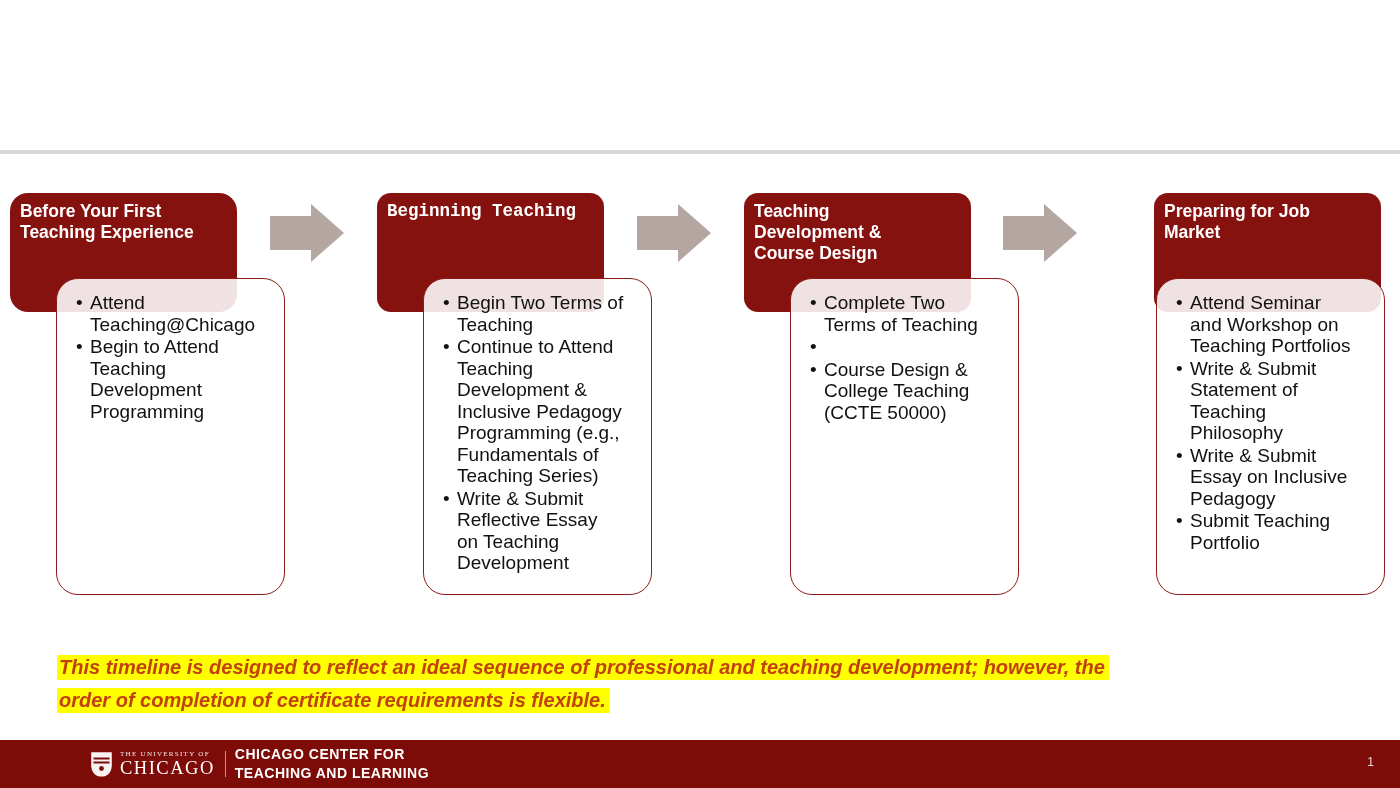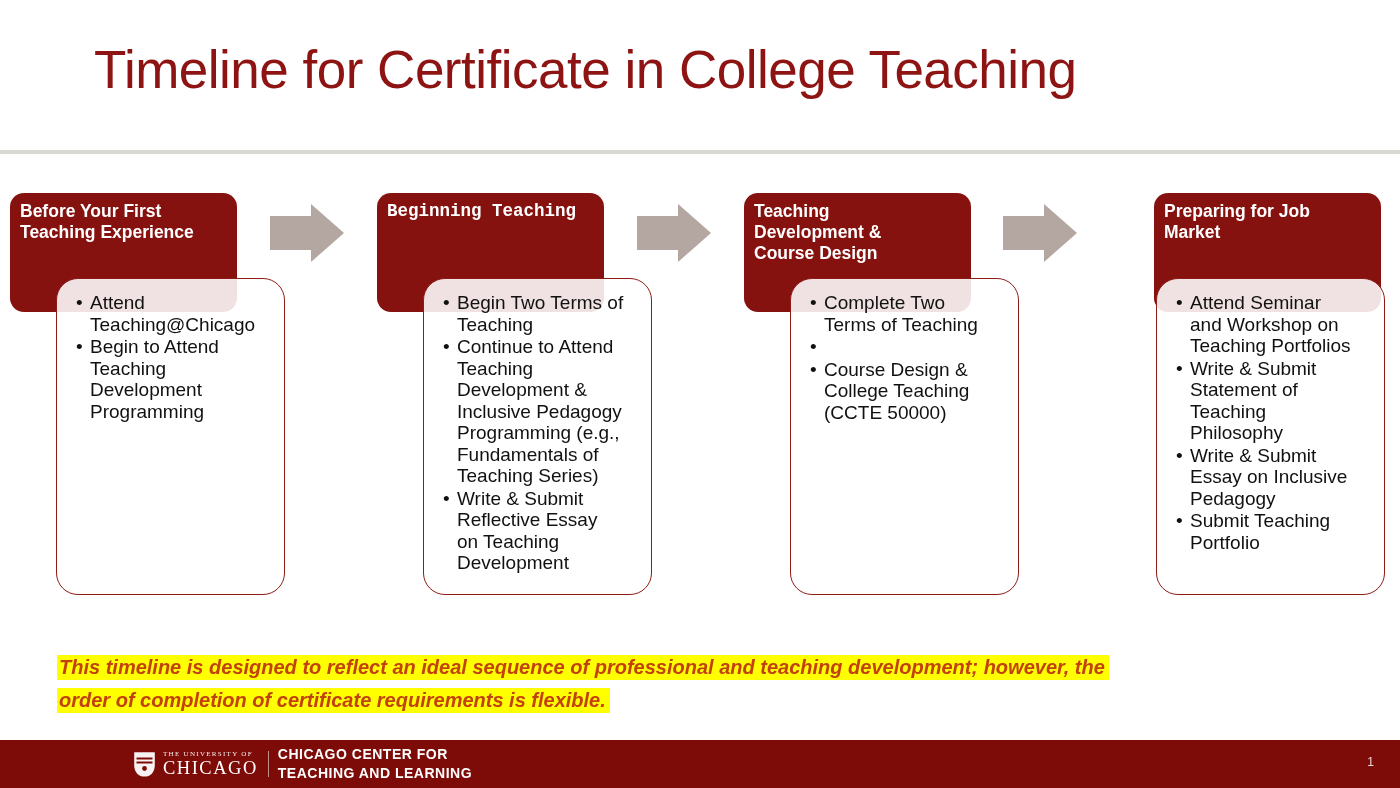--- a/index.html
+++ b/index.html
@@ -24,21 +24,21 @@
   }
   .divider{position:absolute;left:0;top:150px;width:1400px;height:4px;background:var(--divider);}
 
   
   .stage-header{
     position:absolute;top:193px;width:227px;height:119px;
     background:var(--maroon);border-radius:14px;z-index:1;
     color:#ffffff;font-size:17.5px;font-weight:bold;line-height:1.2;
     padding:8px 10px;white-space:pre-line;
   }
-  .h0{left:10px;} .h1{left:377px;font-family:Liberation Mono, monospace;} .h2{left:744px;} .h3{left:1110px;margin-left:44px;}
+  .h0{left:10px;border-radius:18px;} .h1{left:377px;font-family:Liberation Mono, monospace;} .h2{left:744px;} .h3{left:1110px;margin-left:44px;}
 
   
   .card{
     position:absolute;top:278px;width:229px;height:317px;
     background:rgba(255,255,255,0.88);
     border:1.5px solid var(--card-border);border-radius:22px;z-index:2;
   }
   .c0{left:56px;} .c1{left:423px;} .c2{left:790px;} .c3{left:1156px;}
   .card ul{
     list-style:none;padding:13px 6px 6px 19px;
@@ -53,36 +53,35 @@
 
   .note{
     position:absolute;left:57px;top:651px;width:1320px;
     font-size:20px;font-weight:bold;font-style:italic;
     line-height:33px;color:#c2410c;
   }
   .note .hl{background:var(--highlight);padding:1px 4px 2px 2px;}
 
   .footer{
     position:absolute;left:0;top:740px;width:1400px;height:48px;
-    background:var(--footer-maroon);display:flex;align-items:center;padding-left:43px;
+    background:var(--footer-maroon);display:flex;align-items:center;
   }
   .logo{display:flex;align-items:center;margin-left:90px;color:#ffffff;}
   .shield{flex:none;margin-right:7px;}
   .u-small{font-family:"Liberation Serif","DejaVu Serif",serif;font-size:7px;letter-spacing:1.3px;color:rgba(255,255,255,0.92);white-space:nowrap;}
   .u-name{font-family:"Liberation Serif","DejaVu Serif",serif;font-size:18.5px;letter-spacing:1.5px;line-height:1;margin-top:1px;white-space:nowrap;}
   .logo-div{width:1px;height:26px;background:rgba(255,255,255,0.55);margin:0 9px 0 10px;}
   .logo-right{font-size:14px;font-weight:bold;letter-spacing:0.5px;line-height:1.35;white-space:nowrap;}
   .pagenum{position:absolute;right:26px;top:15px;font-size:12px;color:#ead9d9;}
 </style>
 </head>
 <body>
 
 <div class="slide">
 
-  <h1 class="title">Timeline for Certificate in College Teaching</h1>
   <div class="divider"></div>
 
   <div class="stage-header h0">Before Your First
 Teaching Experience</div>
   <div class="card c0">
     <ul>
       <li>
           <span class="marker">•</span>
           <span class="btext">Attend
 Teaching@Chicago</span>

